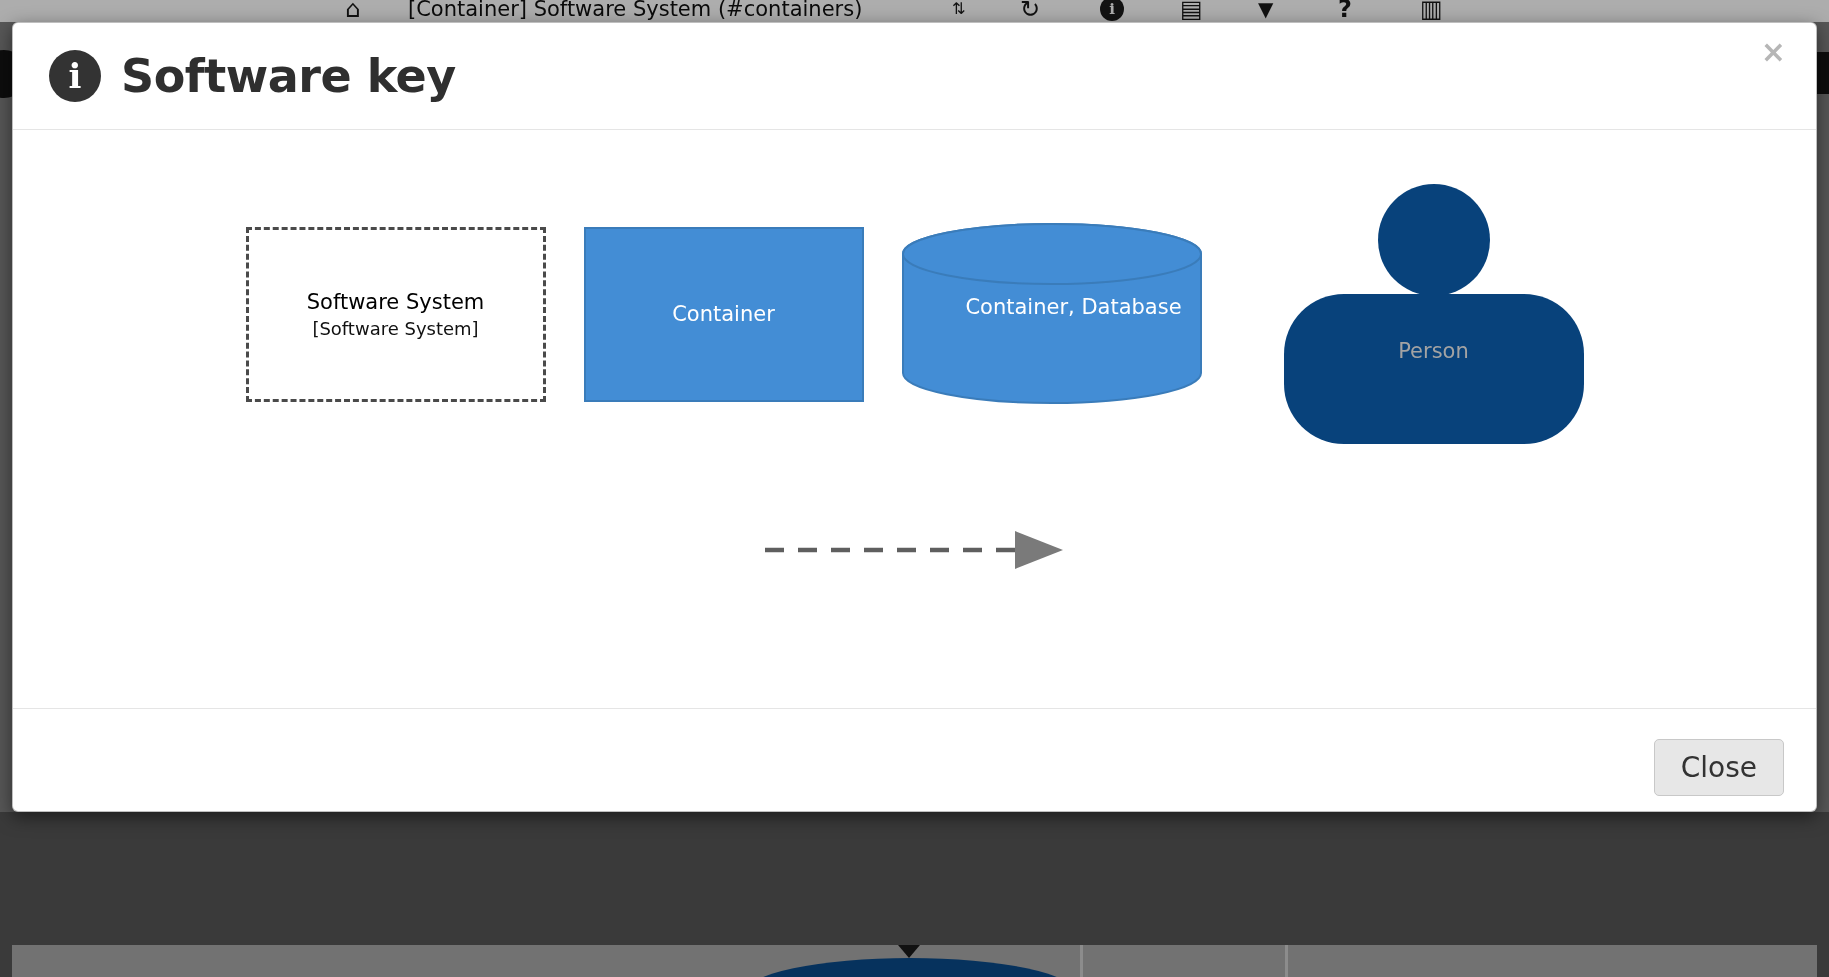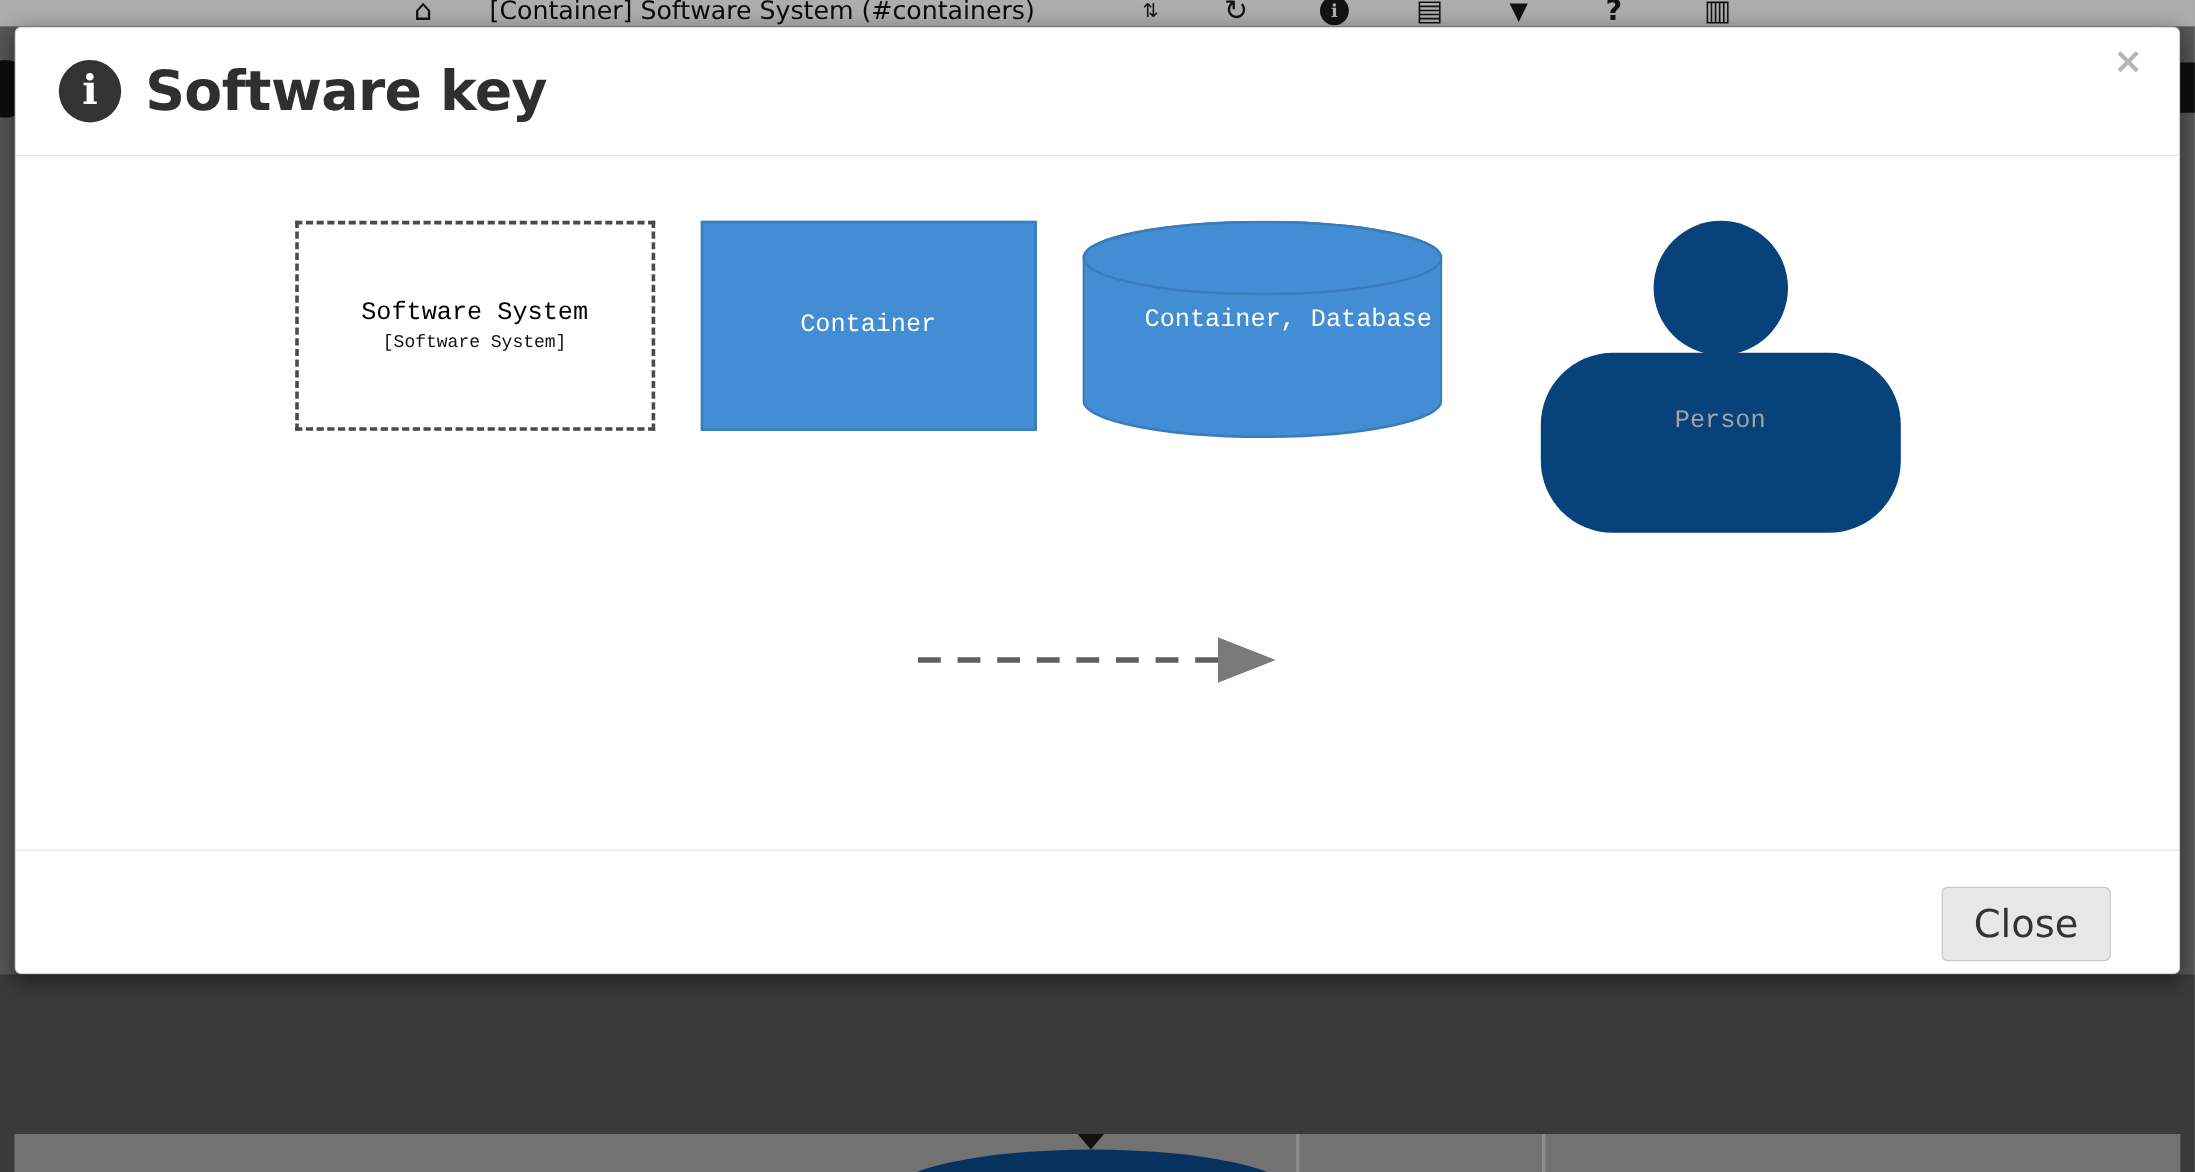--- a/index.html
+++ b/index.html
@@ -90,32 +90,32 @@
   .modal-title { margin: 0; font-size: 46px; font-weight: 700; color: #2f2f2f; letter-spacing: -0.5px; }
   .close-x {
     position: absolute; right: 30px; top: 14px; font-size: 30px; font-weight: 700;
     color: #b6b6b6; cursor: pointer; line-height: 1;
   }
 
   .modal-body { position: relative; height: 578px; }
 
   .key-row {
     position: absolute; top: 54px; left: 0; width: 100%;
-    display: flex; justify-content: center; align-items: flex-start; gap: 38px; font-family: Liberation Mono, monospace;
+    display: flex; justify-content: center; align-items: center; gap: 38px;
   }
 
   .shape-label { font-size: 21px; }
 
   .shape-ss {
     box-sizing: border-box; width: 300px; height: 175px;
     border: 3px dashed #4a4a4a; background: #fff;
     display: flex; flex-direction: column; align-items: center; justify-content: center;
     color: #000; text-align: center;
   }
-  .shape-ss .meta { font-size: 15px; margin-top: 4px; color: #111; }
+  .shape-ss .meta { font-size: 18px; margin-top: 4px; color: #111; }
 
   .shape-rect {
     box-sizing: border-box; width: 280px; height: 175px;
     background: #438dd5; border: 2px solid #3a7cba;
     display: flex; align-items: center; justify-content: center;
     color: #fff; text-align: center;
   }
 
   .shape-cyl { position: relative; width: 344px; height: 182px; }
   .shape-cyl .cyl-label {
@@ -136,22 +136,22 @@
   .person-body .shape-label { transform: translateY(-18px); }
 
   .rel-arrow { position: absolute; top: 400px; left: 50%; margin-left: -150px; width: 300px; height: 40px; }
   .rel-label {
     position: absolute; top: 482px; left: 0; width: 100%;
     text-align: center; font-size: 24px; color: #5a5a5a;
   }
 
   .modal-footer { position: relative; height: 105px; border-top: 1px solid #e5e5e5; }
   .btn-close {
-    position: absolute; right: 57px; top: 30px;
-    padding: 11px 26px; font-size: 32px; color: #333;
+    position: absolute; right: 32px; top: 30px;
+    padding: 11px 26px; font-size: 28px; color: #333;
     background: #e7e7e7; border: 1px solid #c8c8c8; border-radius: 5px;
     font-family: "DejaVu Sans", "Liberation Sans", sans-serif; cursor: pointer;
   }
 </style>
 </head>
 <body>
 
 <div class="app-bg">
 
   <div class="top-toolbar">

